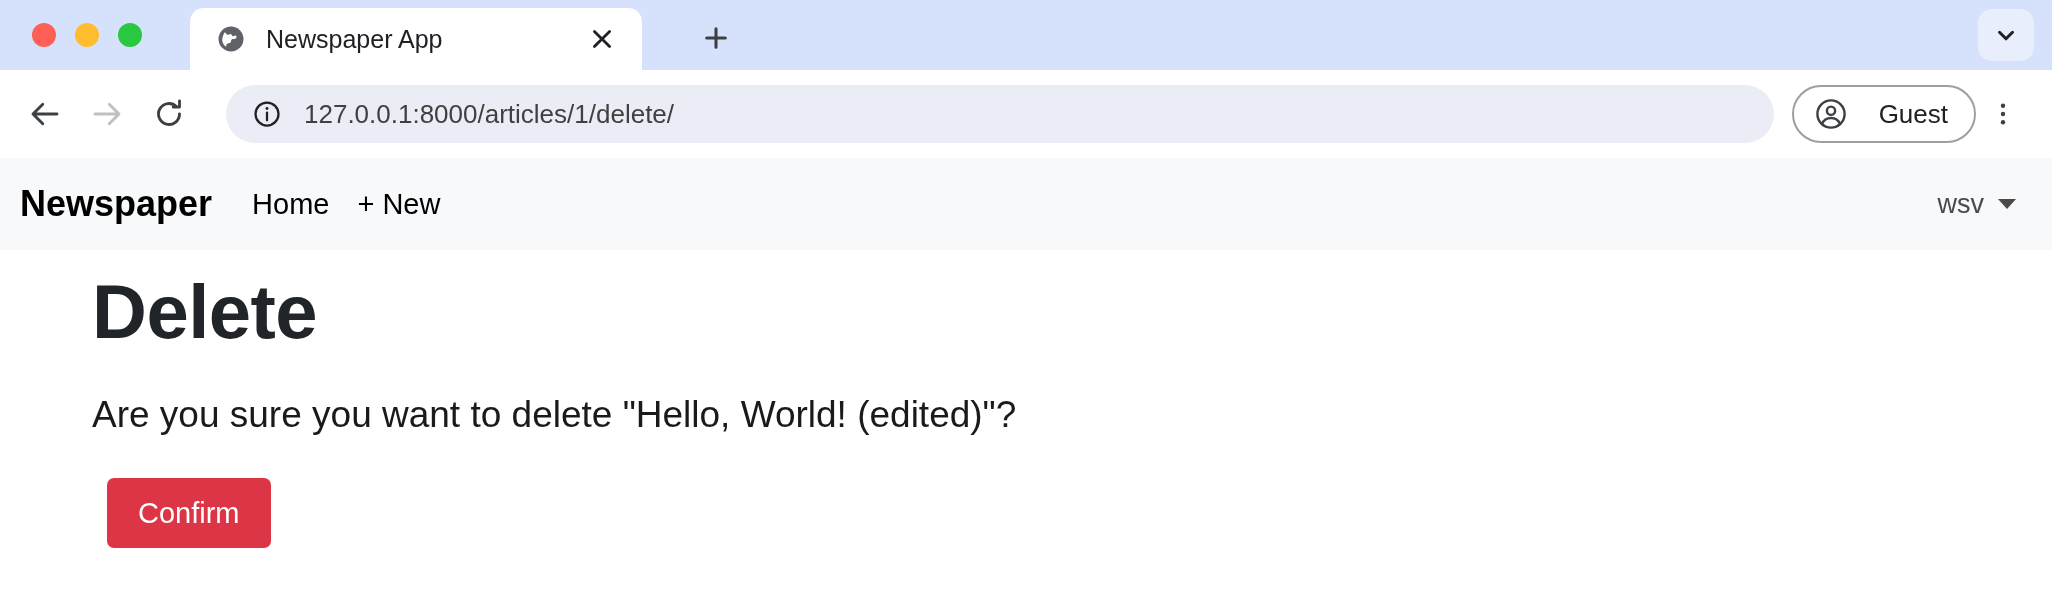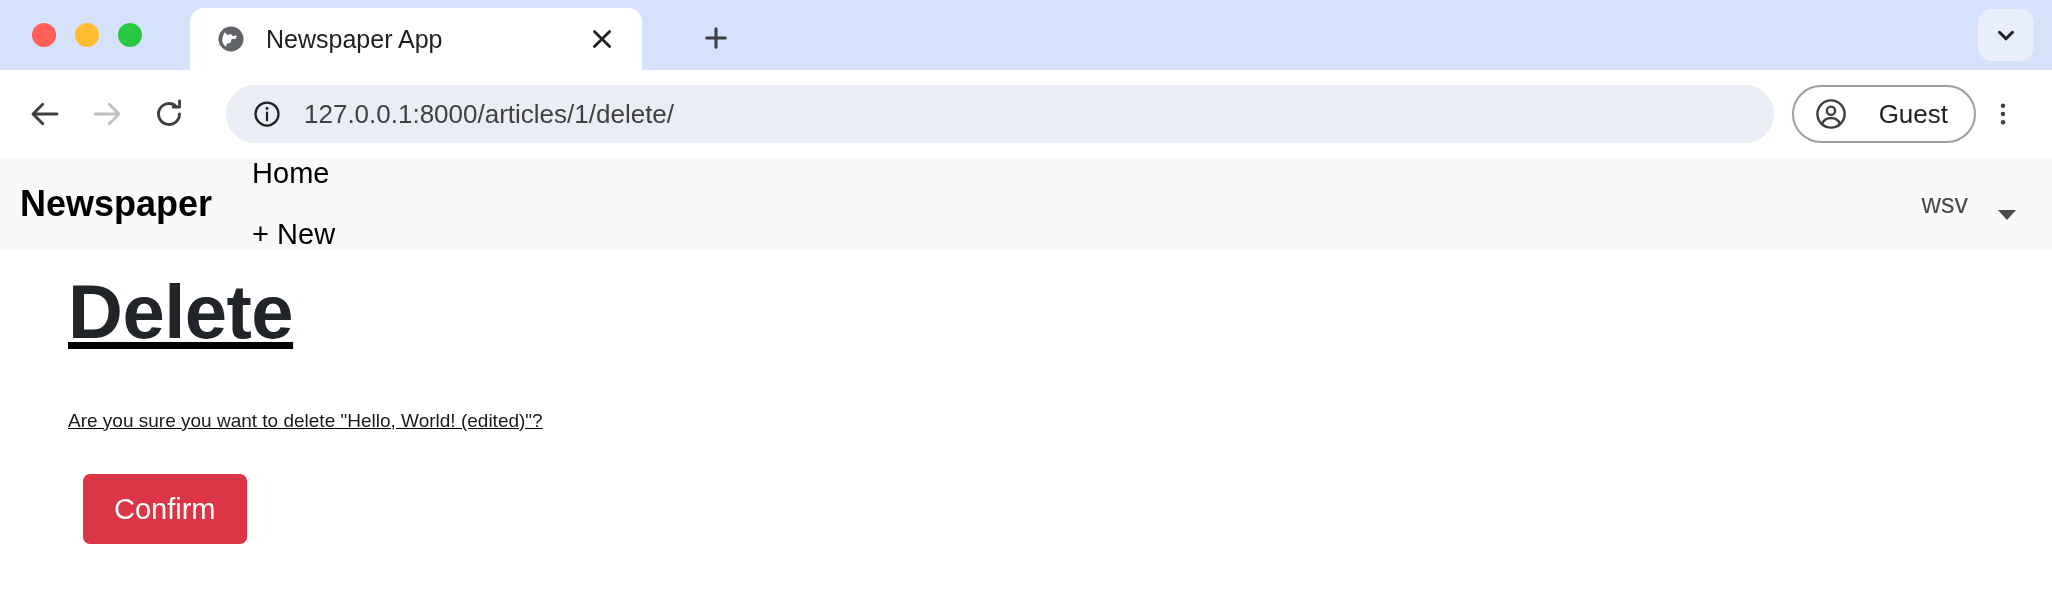--- a/index.html
+++ b/index.html
@@ -138,53 +138,53 @@
     align-items: center;
     padding: 0 28px 0 20px;
   }
   .navbar-brand {
     font-size: 36px;
     color: #000000;
     margin-right: 40px;
     white-space: nowrap;
     font-weight: bold;
   }
-  .navbar-links { display: flex; align-items: flex-start; gap: 28px; flex-direction: column; }
+  .navbar-links { display: flex; align-items: flex-end; gap: 28px; }
   .nav-link {
     font-size: 29px;
     color: #000000;
     white-space: nowrap;
   }
   .navbar-right {
     margin-left: auto;
     display: flex;
-    align-items: flex-end;
-    gap: 30px;
+    align-items: center;
+    gap: 14px;
     padding-right: 8px;
   }
   .navbar-user { font-size: 27px; color: #4a4a4a; }
   .caret {
     width: 0; height: 0;
     border-left: 9px solid transparent;
     border-right: 9px solid transparent;
     border-top: 10px solid #4a4a4a;
   }
 
-  .content { padding: 20px 0 0 68px; text-decoration: underline; }
+  .content { padding: 20px 0 0 92px; }
   .page-heading {
     font-size: 76px;
     font-weight: bold;
     color: #212529;
     letter-spacing: -0.5px;
     line-height: 1.1;
   }
   .confirm-text {
-    font-size: 19px;
+    font-size: 37px;
     color: #1a1a1a;
-    margin-top: 56px;
+    margin-top: 40px;
   }
   .btn-confirm {
     display: inline-block;
     margin: 42px 0 17px 15px;
     background: #dc3545;
     color: #ffffff;
     font-size: 29px;
     font-family: "Liberation Sans", sans-serif;
     border: none;
     border-radius: 7px;

